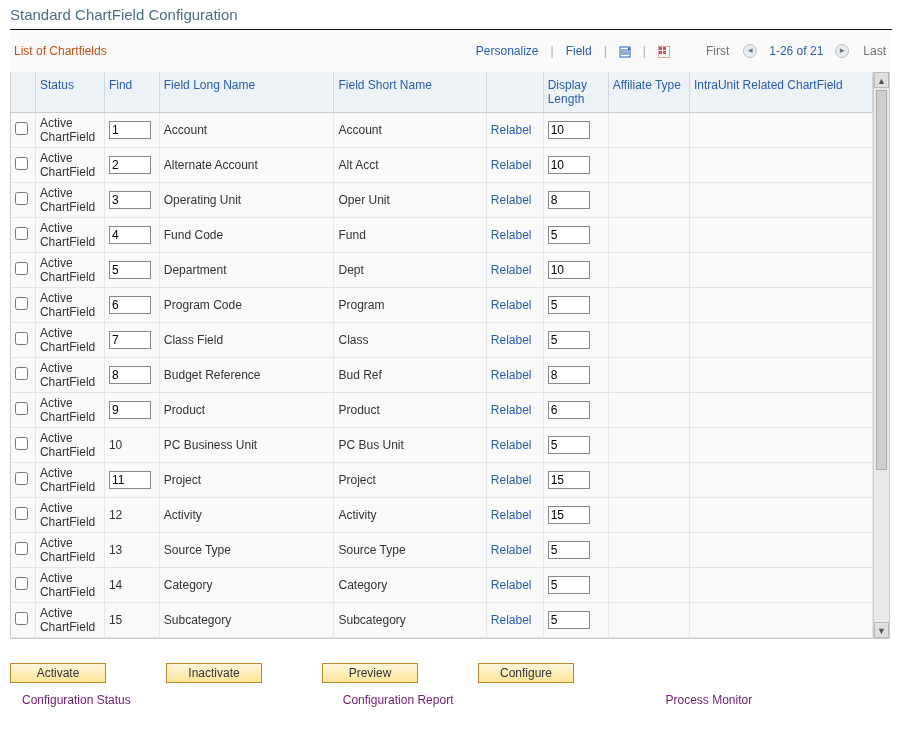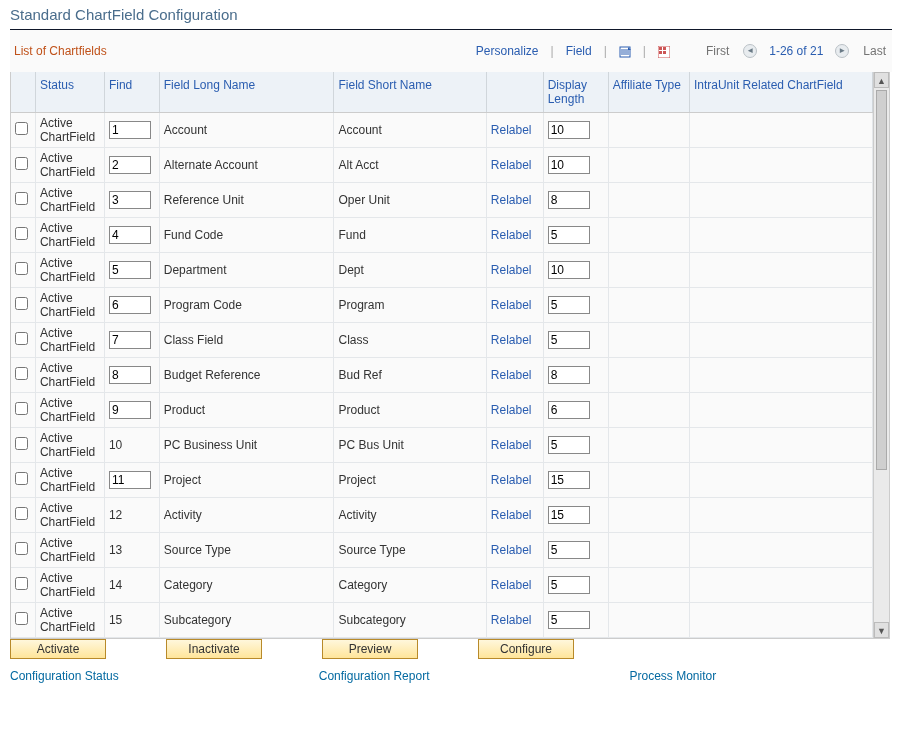--- a/index.html
+++ b/index.html
@@ -115,43 +115,44 @@
   .fake-scroll .arr.up { top: 0; }
   .fake-scroll .arr.dn { bottom: 0; }
   .fake-scroll .thumb {
     position: absolute;
     left: 2px; right: 2px;
     top: 18px; height: 380px;
     background: #cfcfcf;
     border: 1px solid #aaa;
   }
   .btn-row {
-    margin-top: 0;
+    margin-top: 24px;
     display: flex;
     gap: 60px;
   }
   button.ps-btn {
     background: linear-gradient(#fff7dc, #ffe59a);
     border: 1px solid #b88a2a;
     padding: 2px 18px;
     font-size: 12px;
     color: #333;
     cursor: pointer;
     min-width: 96px;
   }
   .link-row {
     margin-top: 10px;
     display: flex;
     gap: 200px;
   }
   .link-row a {
-    color: #0369a1;
+    color: #701a75;
     text-decoration: none;
     font-size: 12px;
     cursor: pointer;
+    margin-left: 12px;
   }
   .ico {
     display: inline-block;
     width: 12px; height: 12px;
     vertical-align: middle;
   }
   .nav-arrow {
     display: inline-block;
     width: 14px; height: 14px;
     border-radius: 50%;
@@ -262,21 +263,21 @@
           <td><a class="relabel">Relabel</a></td>
           <td><input type="text" class="txt-in disp" value="10" style=""></td>
           <td></td>
           <td></td>
           <td style="background: transparent; border: none;"></td>
         </tr>
         <tr>
           <td><input type="checkbox" class="chk" style=""></td>
           <td>Active ChartField</td>
           <td><input type="text" class="txt-in txt-order" value="3" style=""></td>
-          <td>Reference Unit</td>
+          <td>Operating Unit</td>
           <td>Oper Unit</td>
           <td><a class="relabel">Relabel</a></td>
           <td><input type="text" class="txt-in disp" value="8" style=""></td>
           <td></td>
           <td></td>
           <td style="background: transparent; border: none;"></td>
         </tr>
         <tr>
           <td><input type="checkbox" class="chk" style=""></td>
           <td>Active ChartField</td>

